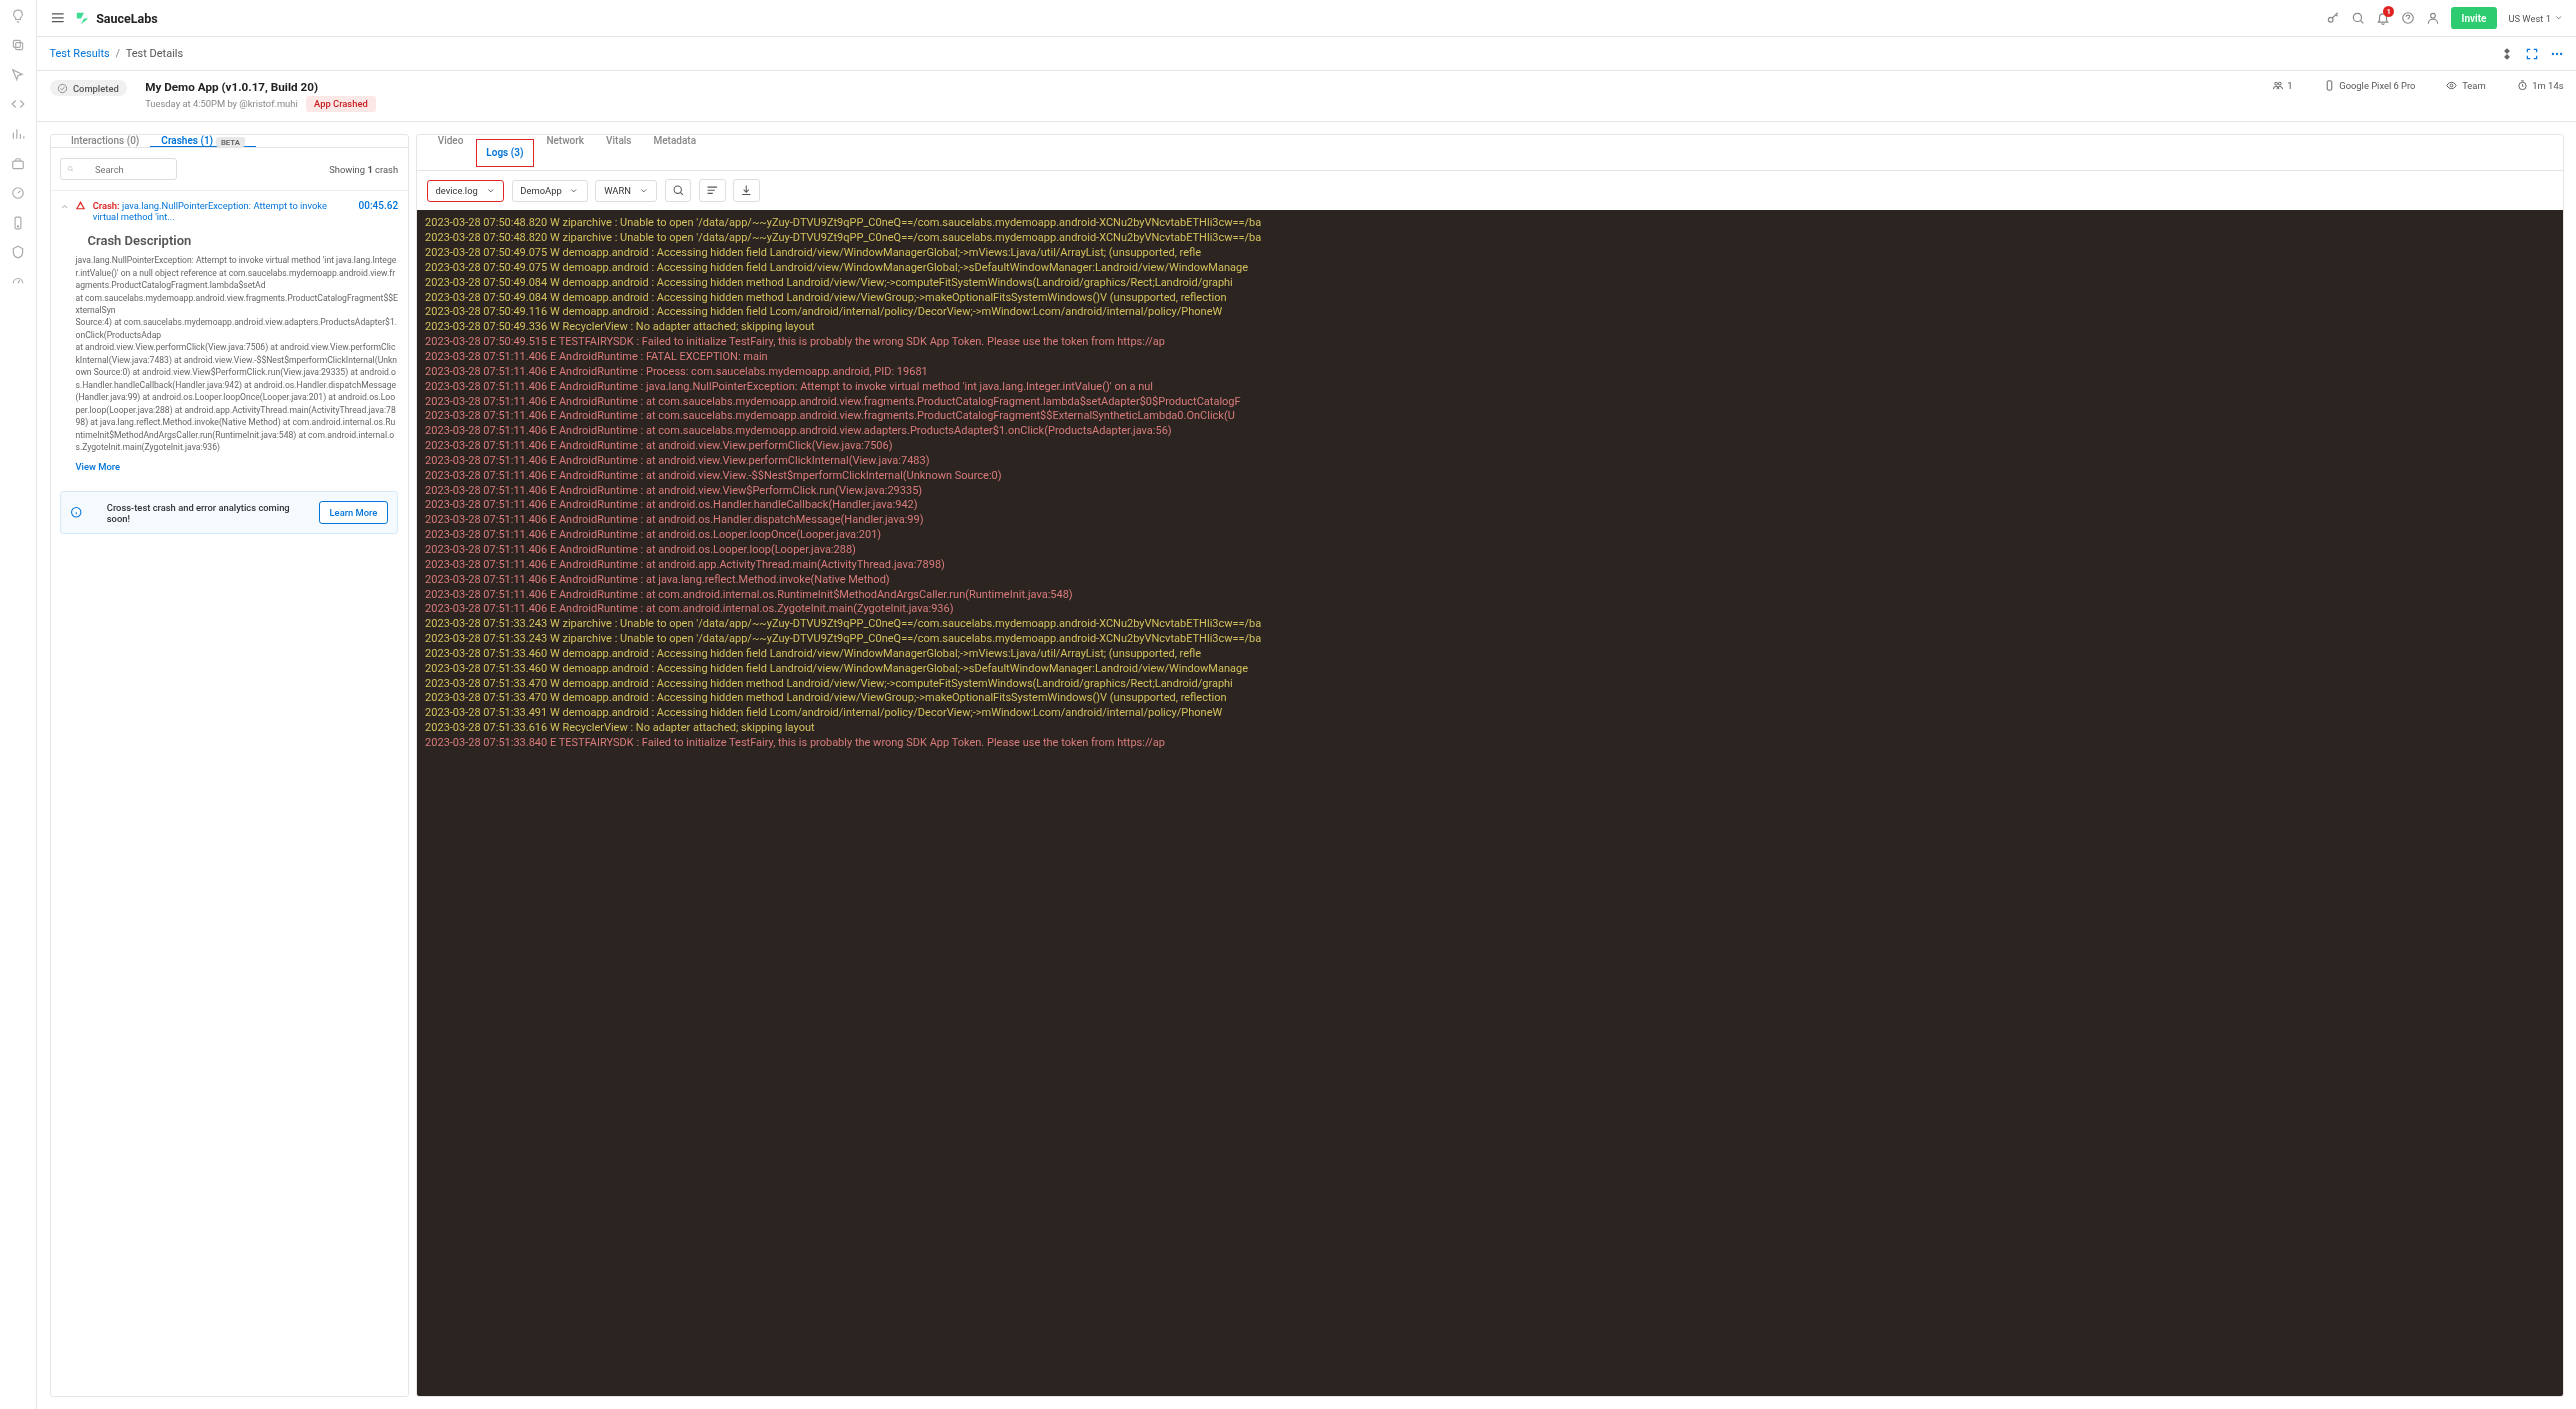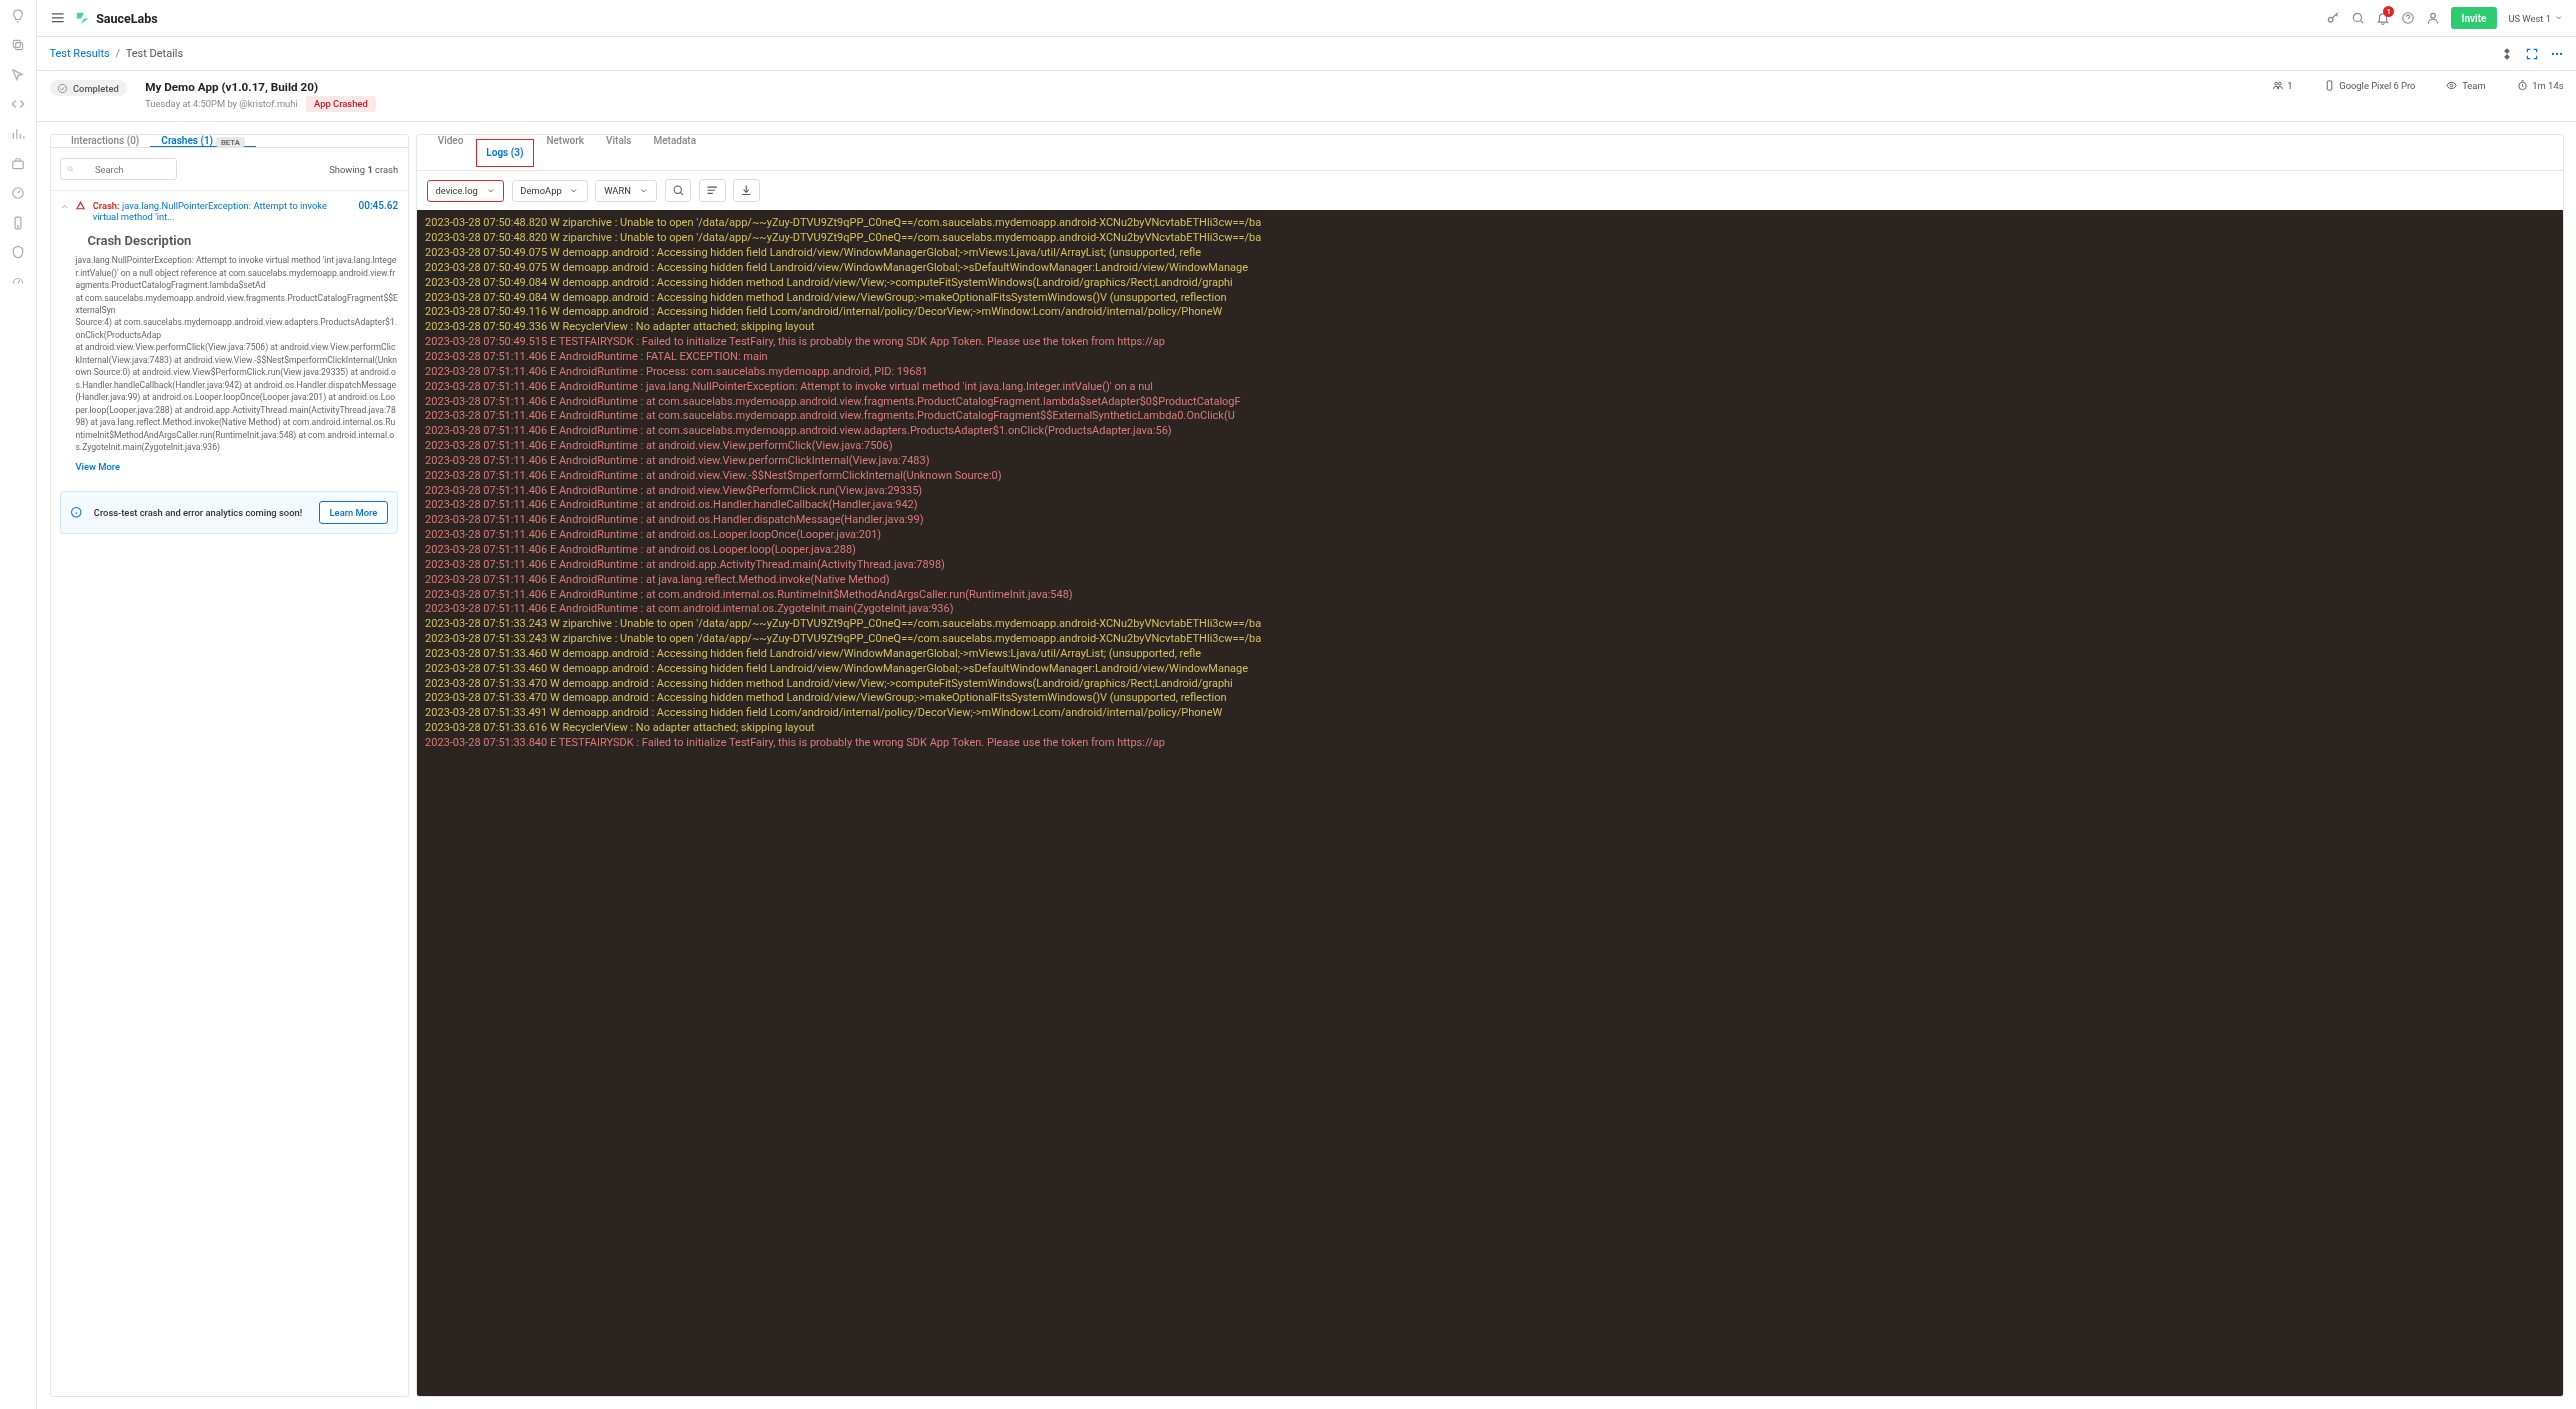--- a/index.html
+++ b/index.html
@@ -45,21 +45,21 @@
 .crash-header { display: flex; align-items: flex-start; gap: 6.2px; }
 .chevron { width: 9.4px; height: 9.4px; color: #888; margin-top: 1.6px; cursor: pointer; }
 .warn-icon { color: #e02424; }
 .crash-title { flex: 1; font-size: 9.4px; }
 .crash-title .label { color: #e02424; font-weight: 600; }
 .crash-link { color: #0074d9; }
 .crash-time { color: #0074d9; font-size: 10px; font-weight: 500; }
 .crash-desc-title { font-size: 13px; font-weight: 600; margin: 11px 0 6.2px 15.6px; color: #555; padding-left: 12px; }
 .crash-desc { font-size: 8.6px; color: #666; white-space: pre-wrap; line-height: 1.45; margin-left: 15.6px; word-break: break-all; }
 .view-more { color: #0074d9; font-size: 9.4px; cursor: pointer; margin: 7.8px 0 0 15.6px; display: inline-block; font-weight: 500; }
-.info-banner { margin: 9.4px; padding: 9.4px; background: #f5faff; border: 0.8px solid #d6e9f8; border-radius: 3.1px; display: flex; align-items: center; gap: 11px; }
+.info-banner { margin: 9.4px; padding: 9.4px; background: #f5faff; border: 0.8px solid #d6e9f8; border-radius: 3.1px; display: flex; align-items: center; gap: 24px; }
 .info-icon { width: 12.5px; height: 12.5px; color: #0074d9; flex-shrink: 0; }
 .banner-text { flex: 1; font-size: 9.4px; color: #333; font-weight: 500; }
 .learn-more-btn { border: 0.8px solid #0074d9; color: #0074d9; background: #fff; padding: 4.7px 9.4px; border-radius: 3.1px; font-size: 9.4px; cursor: pointer; font-weight: 500; }
 .right-panel { flex: 1; border: 0.8px solid #e5e5e5; border-radius: 3.1px; display: flex; flex-direction: column; overflow: hidden; }
 .right-tabs { display: flex; padding: 0 9.4px; border-bottom: 0.8px solid #e5e5e5; }
 .right-tabs .tab.highlighted { border: 1.6px solid #e02424; margin: 3.1px 1.6px; padding: 7.8px 9.4px; }
 .log-controls { padding: 7.8px 9.4px; display: flex; gap: 7.8px; align-items: center; }
 .select-box { border: 0.8px solid #ddd; border-radius: 3.1px; padding: 4.7px 7.8px; font-size: 9.4px; display: flex; align-items: center; gap: 7.8px; cursor: pointer; color: #333; background: #fff; }
 .select-box.highlighted { border: 1.6px solid #e02424; }
 .icon-btn { border: 0.8px solid #ddd; border-radius: 3.1px; width: 26.5px; height: 23.4px; display: flex; align-items: center; justify-content: center; cursor: pointer; background: #fff; }

